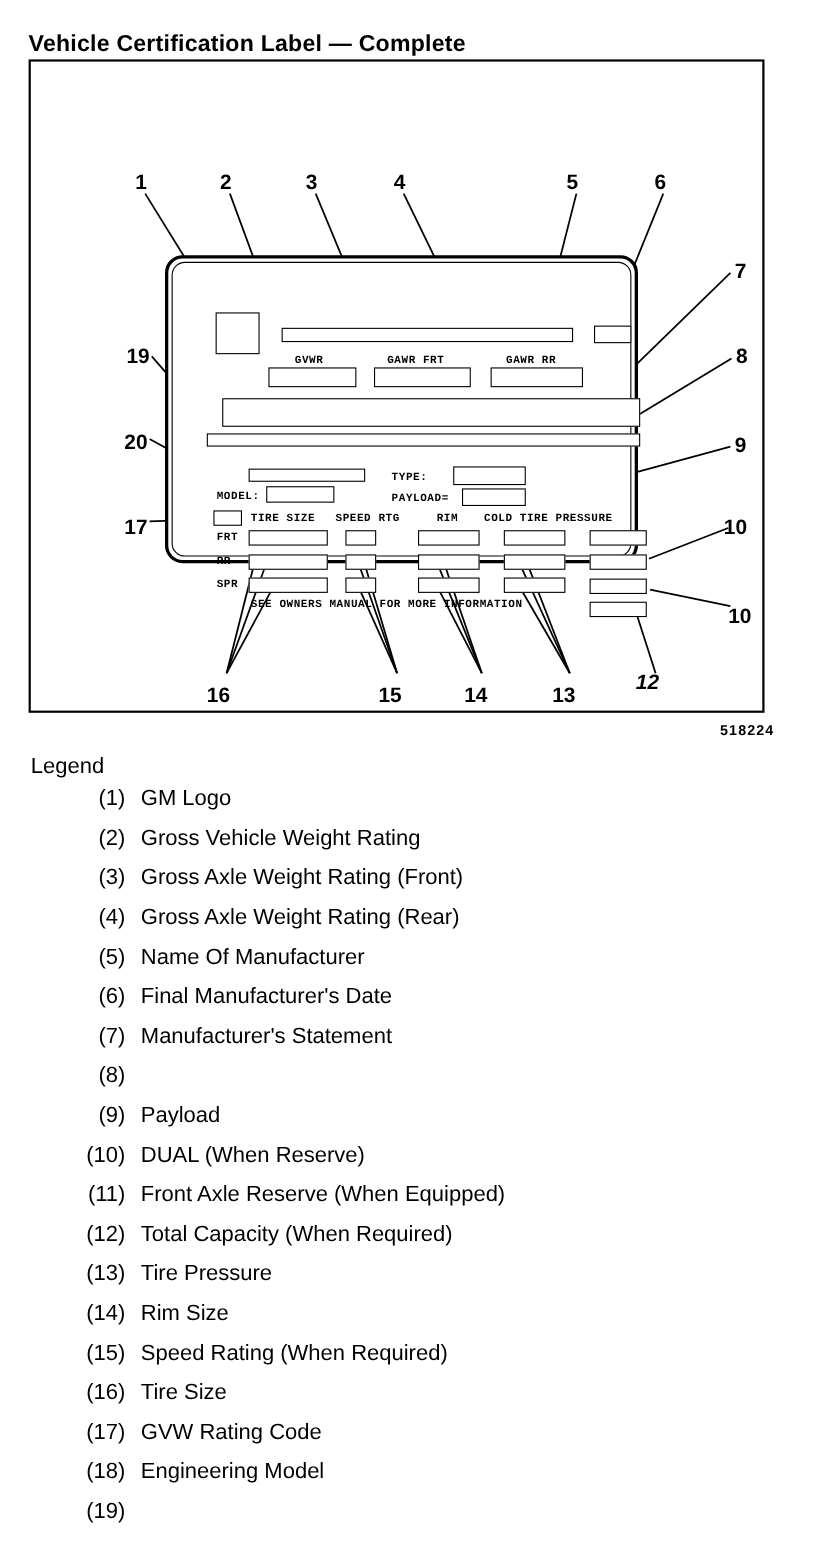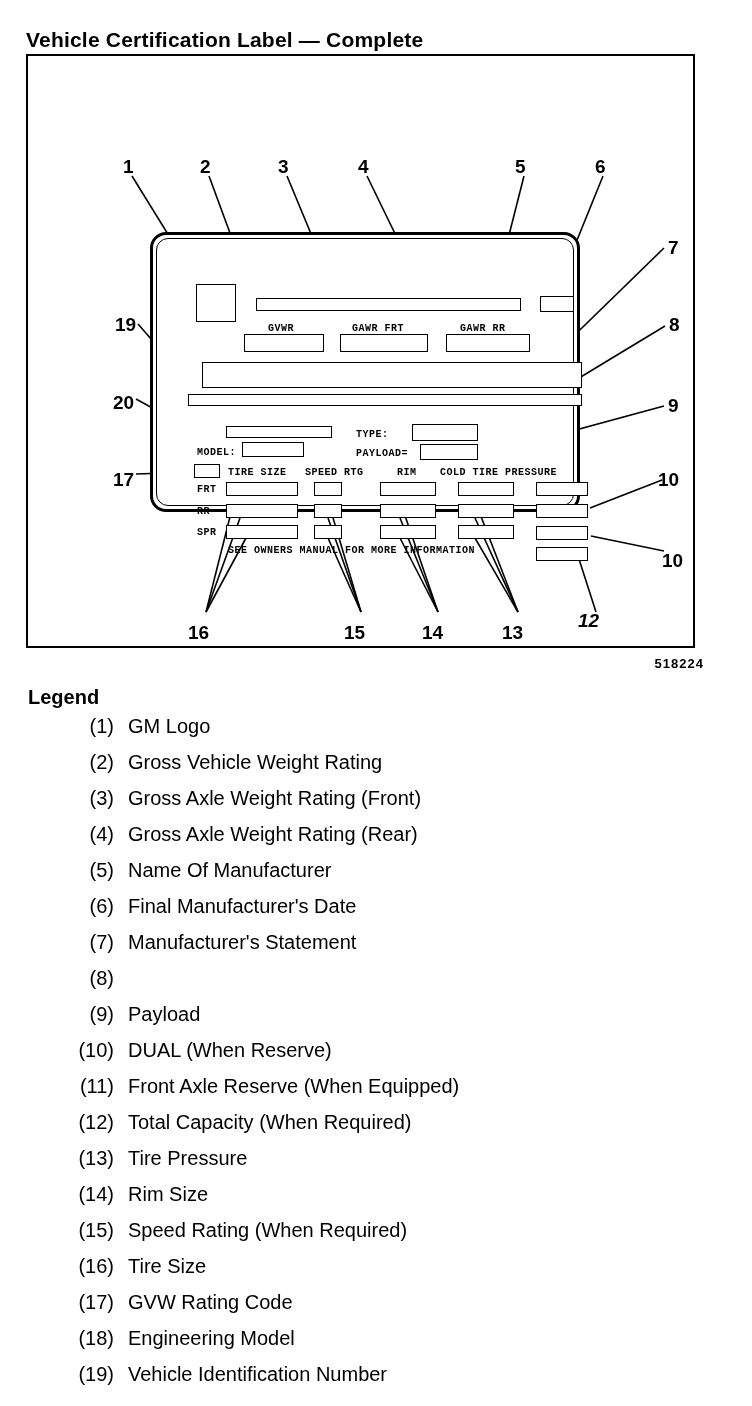--- a/index.html
+++ b/index.html
@@ -105,21 +105,21 @@
 
   
   #legend {
     position: absolute;
     left: 26px;
     top: 686px;
     width: 700px;
   }
   #legend-title {
     font-size: 20px;
-    font-weight: bold;
+    font-weight: normal;
     margin-bottom: 6px;
     padding-left: 2px;
   }
   .legend-row {
     display: flex;
     align-items: baseline;
     height: 36px;
     font-size: 20px;
   }
   .legend-num {
@@ -346,15 +346,14 @@
   <div class="legend-row">
     <span class="legend-num">(17)</span>
     <span class="legend-text">GVW Rating Code</span>
   </div>
   <div class="legend-row">
     <span class="legend-num">(18)</span>
     <span class="legend-text">Engineering Model</span>
   </div>
   <div class="legend-row">
     <span class="legend-num">(19)</span>
-    <span class="legend-text">Vehicle Identification Number</span>
   </div>
 </div>
 
 </body></html>

